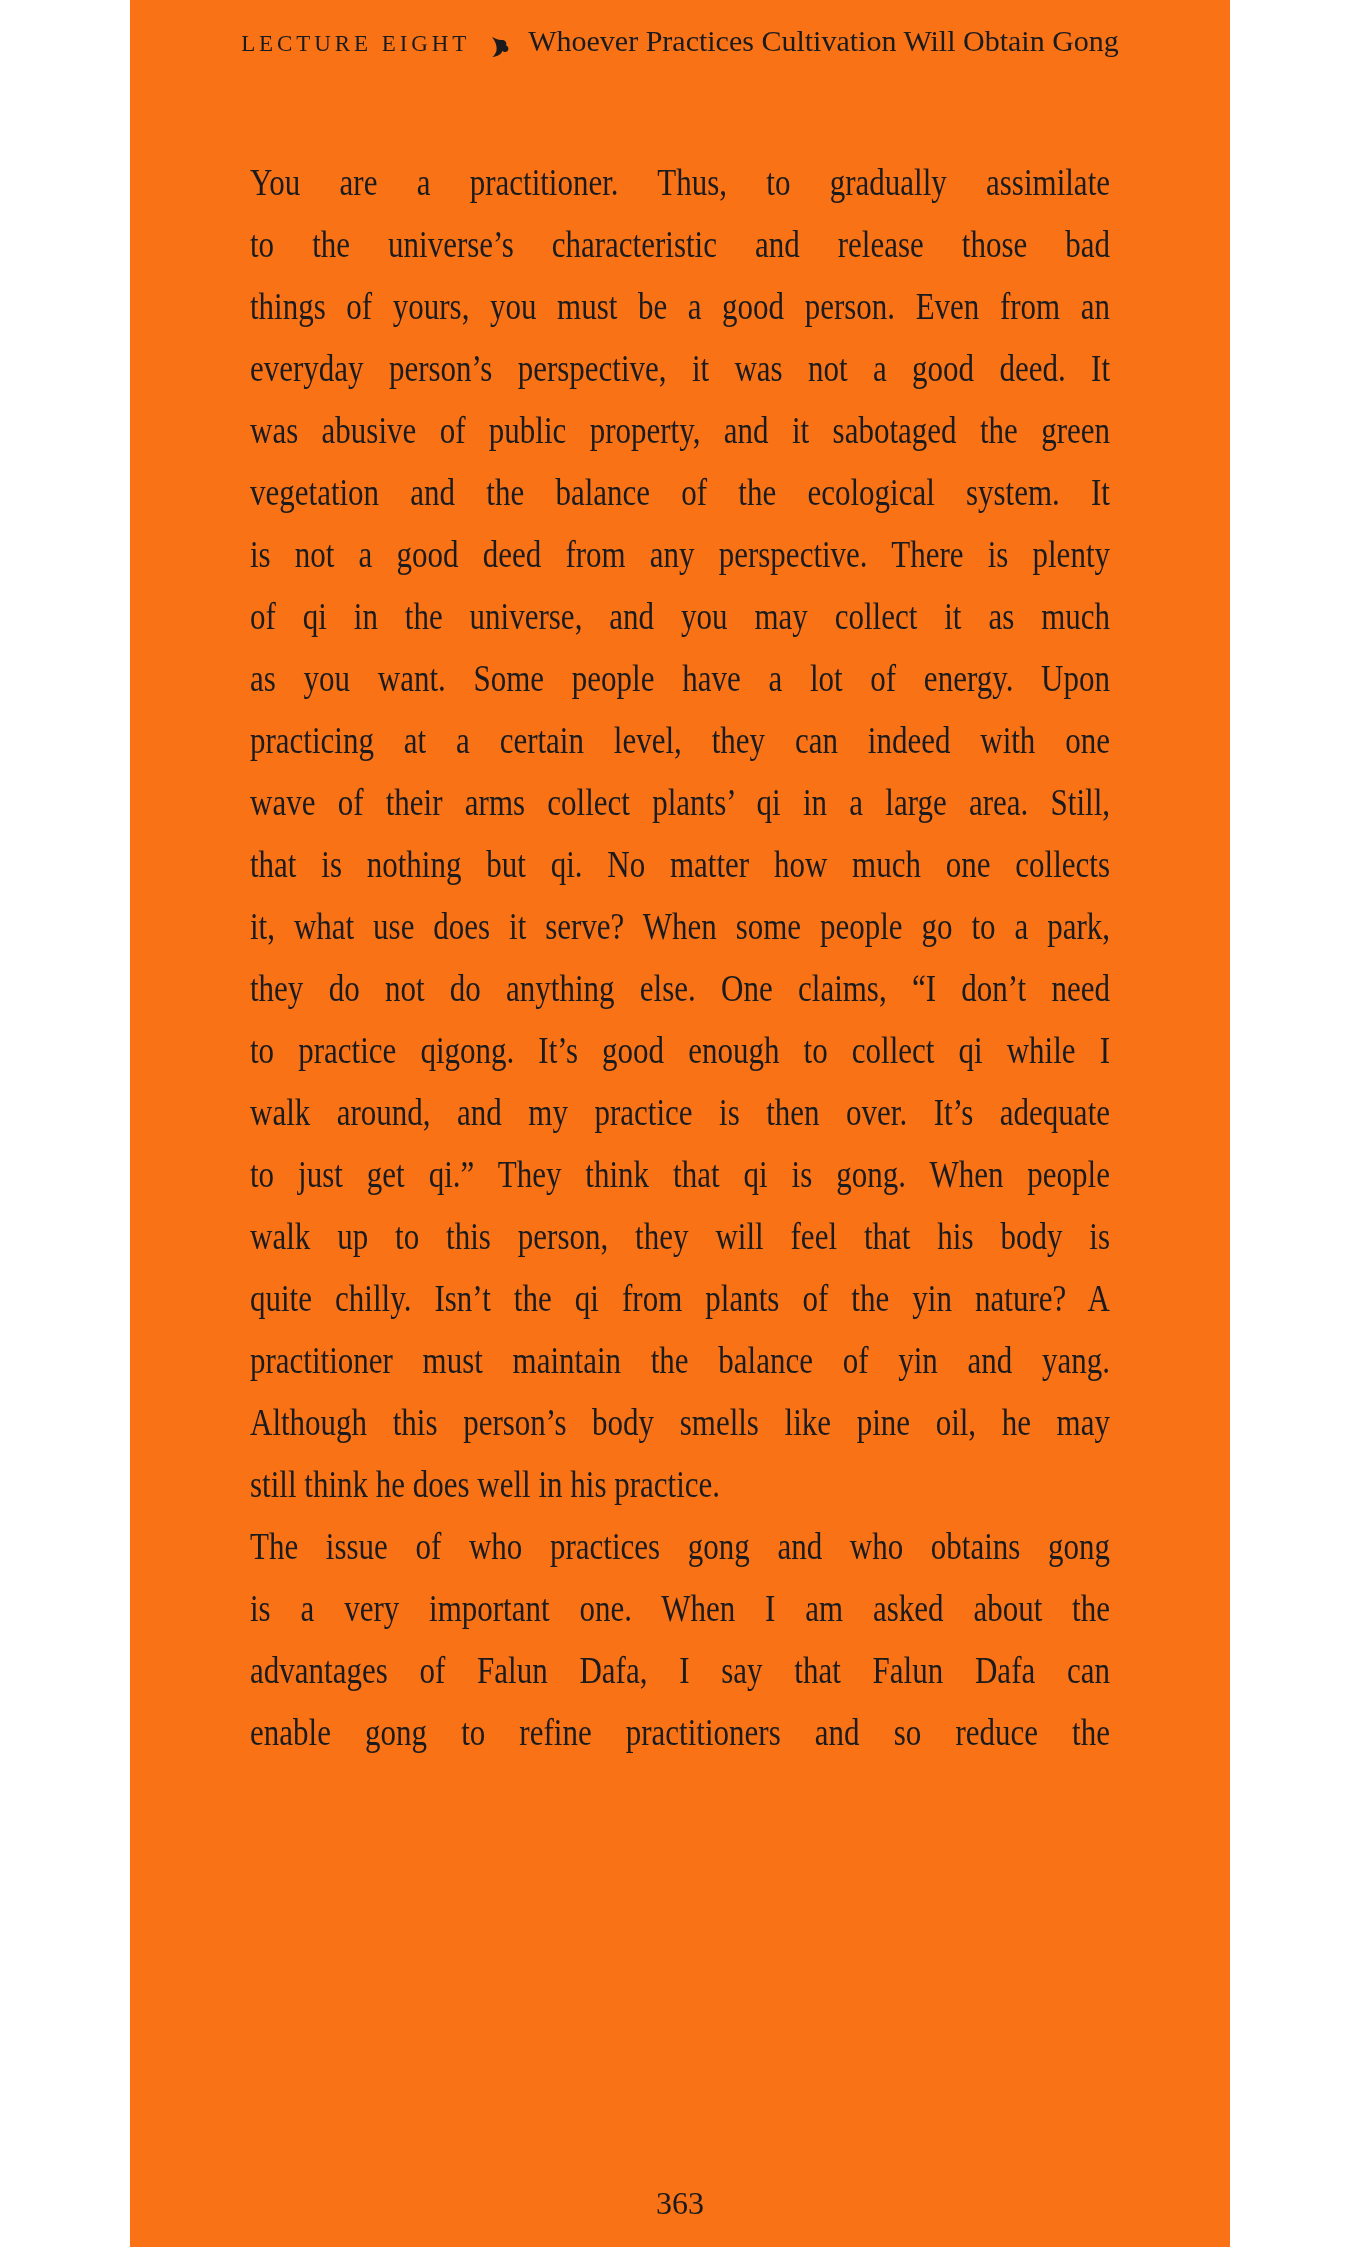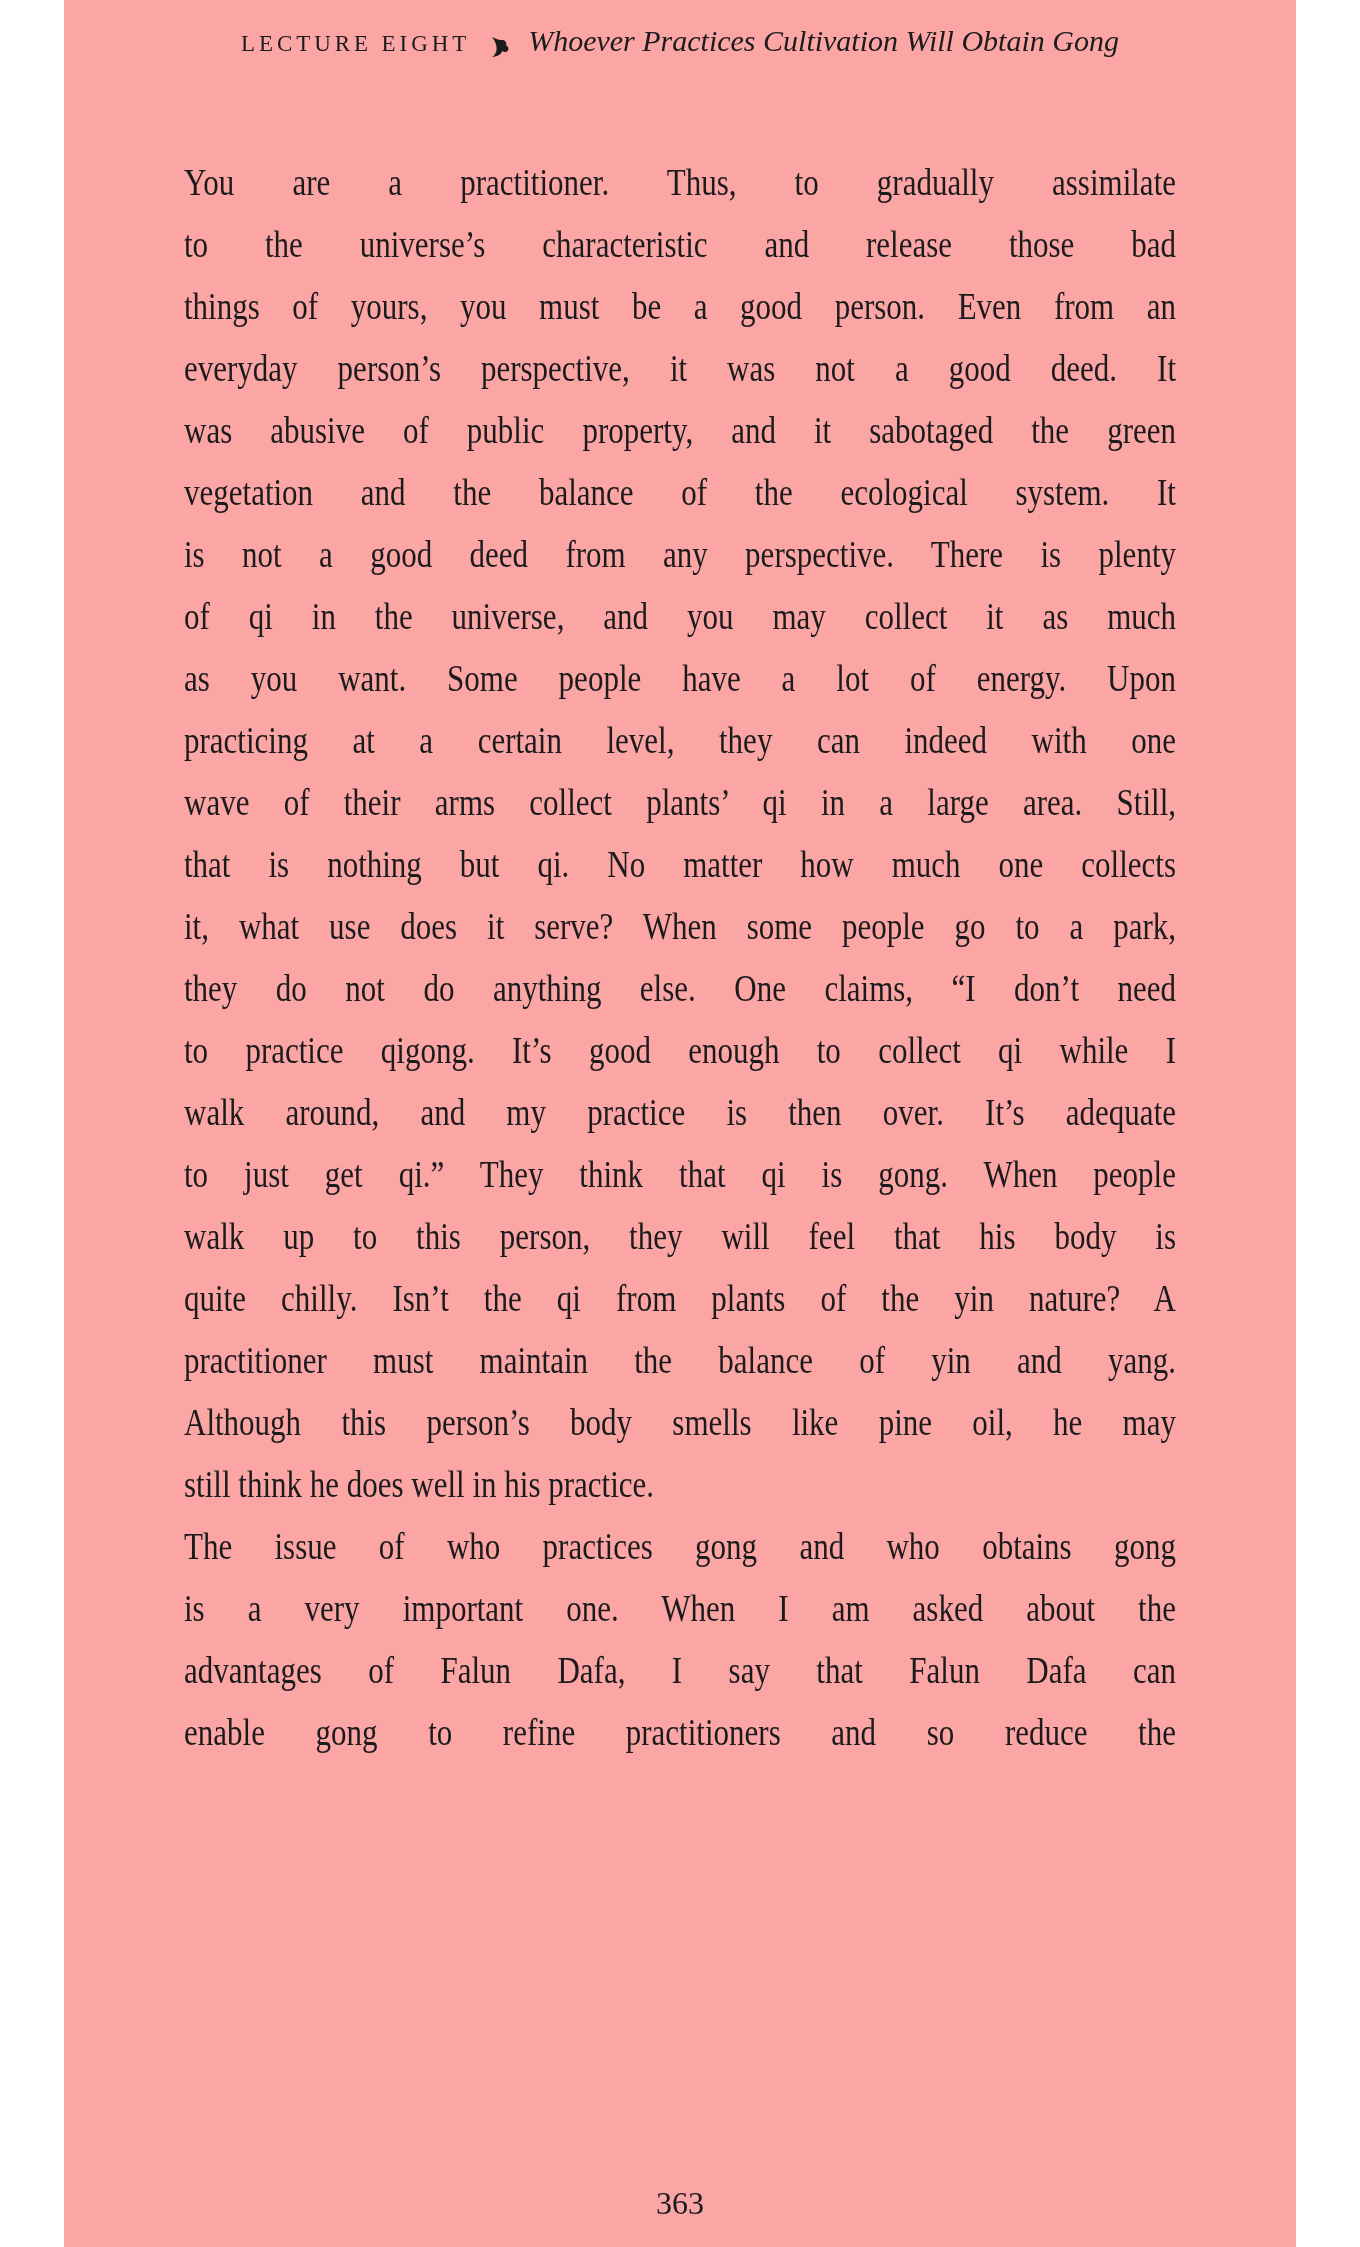--- a/index.html
+++ b/index.html
@@ -1,21 +1,21 @@
 <!DOCTYPE html>
 <html><head>
 <meta charset="utf-8">
 <style>
   html, body { margin: 0; padding: 0; background: #ffffff; }
   .page {
     position: relative;
-    width: 1232px;
+    width: 1100px;
     height: 2247px;
     margin: 0 auto;
-    background: #fca5a5;
+    background: #f97316;
     color: #1b1b1d;
     font-family: "Liberation Serif", "DejaVu Serif", serif;
     overflow: hidden;
   }
 
   
   .running-header {
     position: absolute;
     top: 24px;
     left: 0;
@@ -29,21 +29,20 @@
   .chapter-label {
     font-size: 23px;
     letter-spacing: 0.17em;
   }
   .ornament {
     align-self: center;
     margin-top: 10px;
   }
   .ornament svg { width: 22px; height: 26px; display: block; }
   .chapter-title {
-    font-style: italic;
     font-size: 30px;
   }
 
   
   .text-block {
     position: absolute;
     left: 120px;
     right: 120px;
     top: 152px;
   }

